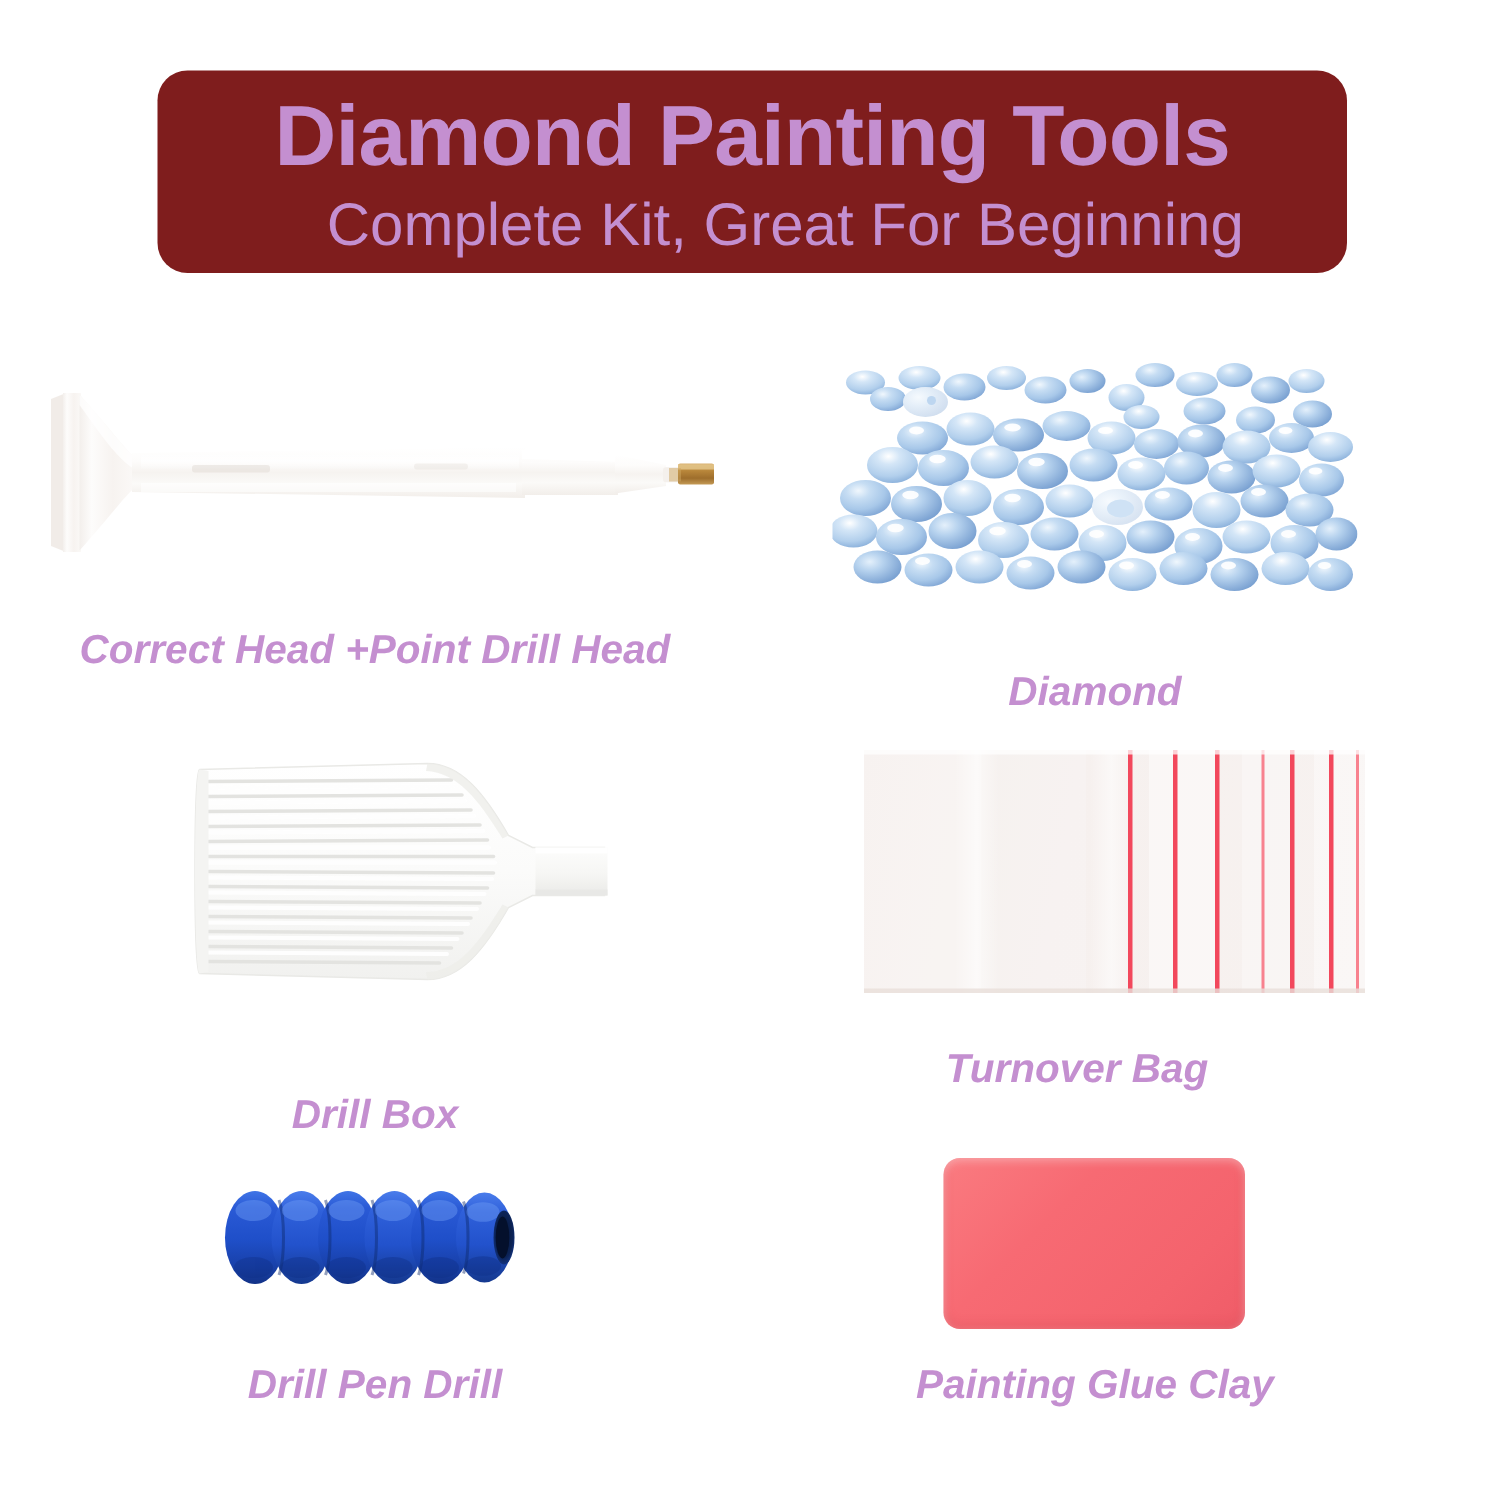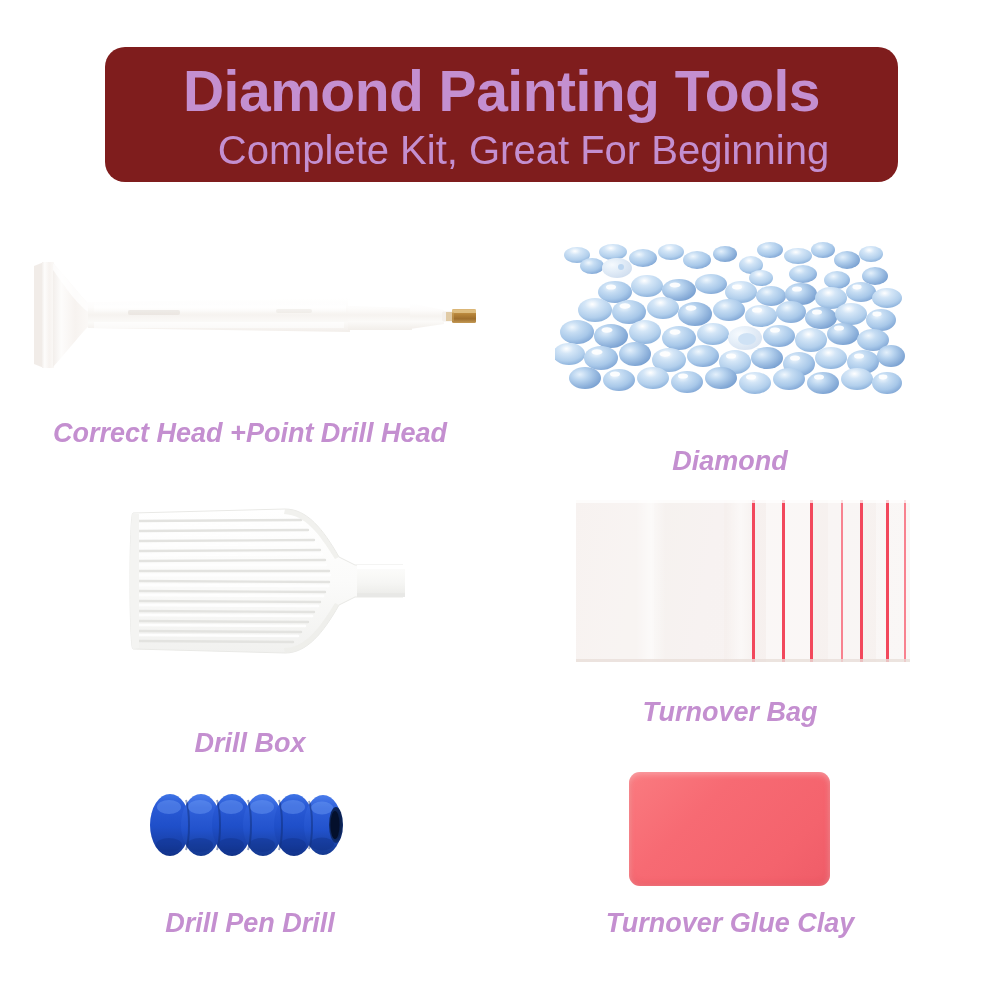--- a/index.html
+++ b/index.html
@@ -78,21 +78,21 @@
   #cell-pen       { left: 20px;  top: 240px; width: 460px; height: 150px; }
   #label-pen      { left: 20px;  top: 420px; width: 460px; }
 
   #cell-diamond   { left: 555px; top: 240px; width: 350px; height: 155px; }
   #label-diamond  { left: 530px; top: 420px; width: 400px; margin-top: 28px; }
 
   #cell-drillbox  { left: 125px; top: 495px; width: 290px; height: 170px; }
   #label-drillbox { left: 20px;  top: 730px; width: 460px; }
 
   #cell-bag       { left: 576px; top: 500px; width: 334px; height: 162px; }
-  #label-bag      { left: 530px; top: 699px; width: 400px; text-align: center; }
+  #label-bag      { left: 518px; top: 699px; width: 400px; text-align: center; }
 
   #cell-grip      { left: 145px; top: 783px; width: 210px; height: 85px; }
   #label-grip     { left: 20px;  top: 910px; width: 460px; }
 
   #cell-clay      { left: 629px; top: 772px; width: 201px; height: 114px; }
   #label-clay     { left: 530px; top: 910px; width: 400px; }
 
   
   .pen-wrap { position: absolute; inset: 0; }
 
@@ -502,13 +502,13 @@
       <ellipse cx="191" cy="42" rx="7" ry="18" fill="url(#holeGrad)"></ellipse>
       <ellipse cx="190" cy="42" rx="4.5" ry="14" fill="#04102c"></ellipse>
     </svg>
   </div>
 </div>
 <div class="product-label" id="label-grip">Drill Pen Drill</div>
 
 <div class="product-cell" id="cell-clay">
   <div class="clay-block"></div>
 </div>
-<div class="product-label" id="label-clay">Turnover Glue Clay</div>
+<div class="product-label" id="label-clay">Painting Glue Clay</div>
 
 </body></html>

